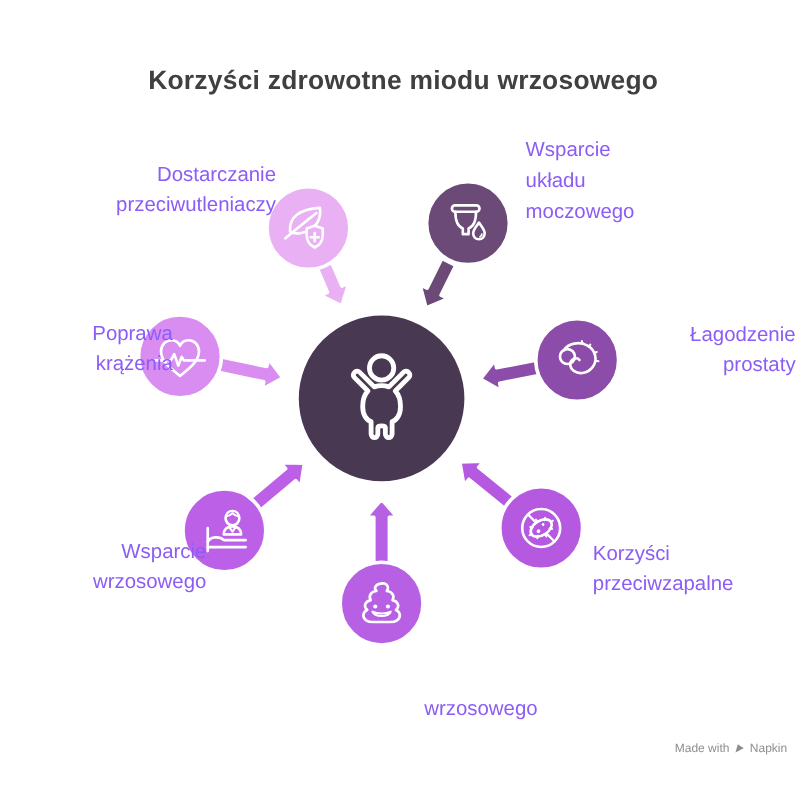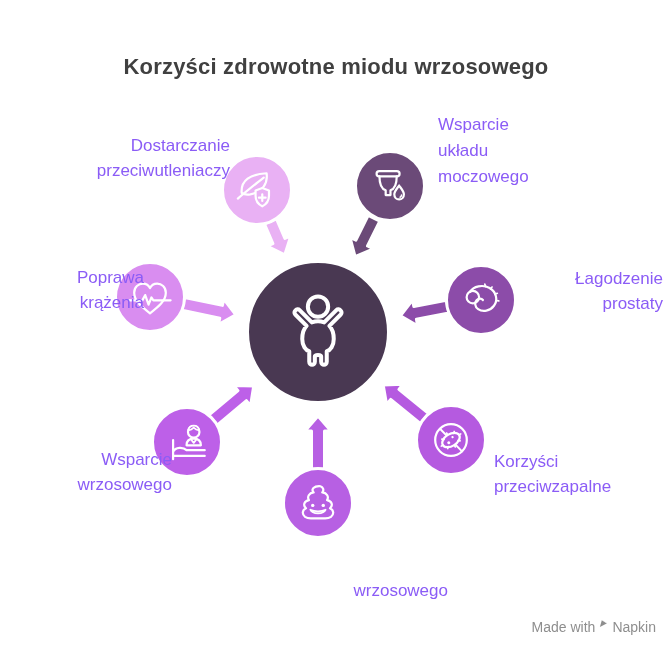--- a/index.html
+++ b/index.html
@@ -10,21 +10,21 @@
   .arrows{position:absolute;left:0;top:0;z-index:1;}
   .bubble{position:absolute;width:72px;height:72px;border-radius:50%;border:3px solid #ffffff;
           box-sizing:border-box;display:flex;align-items:center;justify-content:center;z-index:2;}
   .bubble svg{display:block;}
   .center-node{position:absolute;left:246px;top:260px;width:144px;height:144px;border-radius:50%;
           border:3px solid #ffffff;box-sizing:border-box;display:flex;align-items:center;justify-content:center;z-index:2;}
   .label{position:absolute;font-size:17px;line-height:25px;color:#8b5cf6;z-index:3;}
   .label.center{text-align:right;}
   .label.left{text-align:left;}
   .watermark{position:absolute;right:16px;top:619px;display:flex;align-items:flex-start;gap:4px;
-          font-size:14px;color:#8e8e8e;font-weight:500;z-index:3;}
+          font-size:10px;color:#8e8e8e;font-weight:500;z-index:3;}
 </style>
 </head>
 <body>
 
 <div class="canvas">
 
   <h1 class="title">Korzyści zdrowotne miodu wrzosowego</h1>
 
   <svg class="arrows" width="672" height="658" viewBox="0 0 672 658" stroke="#ffffff" stroke-width="3" stroke-linejoin="round" fill="none">
     <polygon points="264.4,223.8 272.9,243.6 267.0,246.1 284.8,254.8 290.8,235.9 284.9,238.4 276.4,218.6" fill="#e9b1f4"></polygon>

